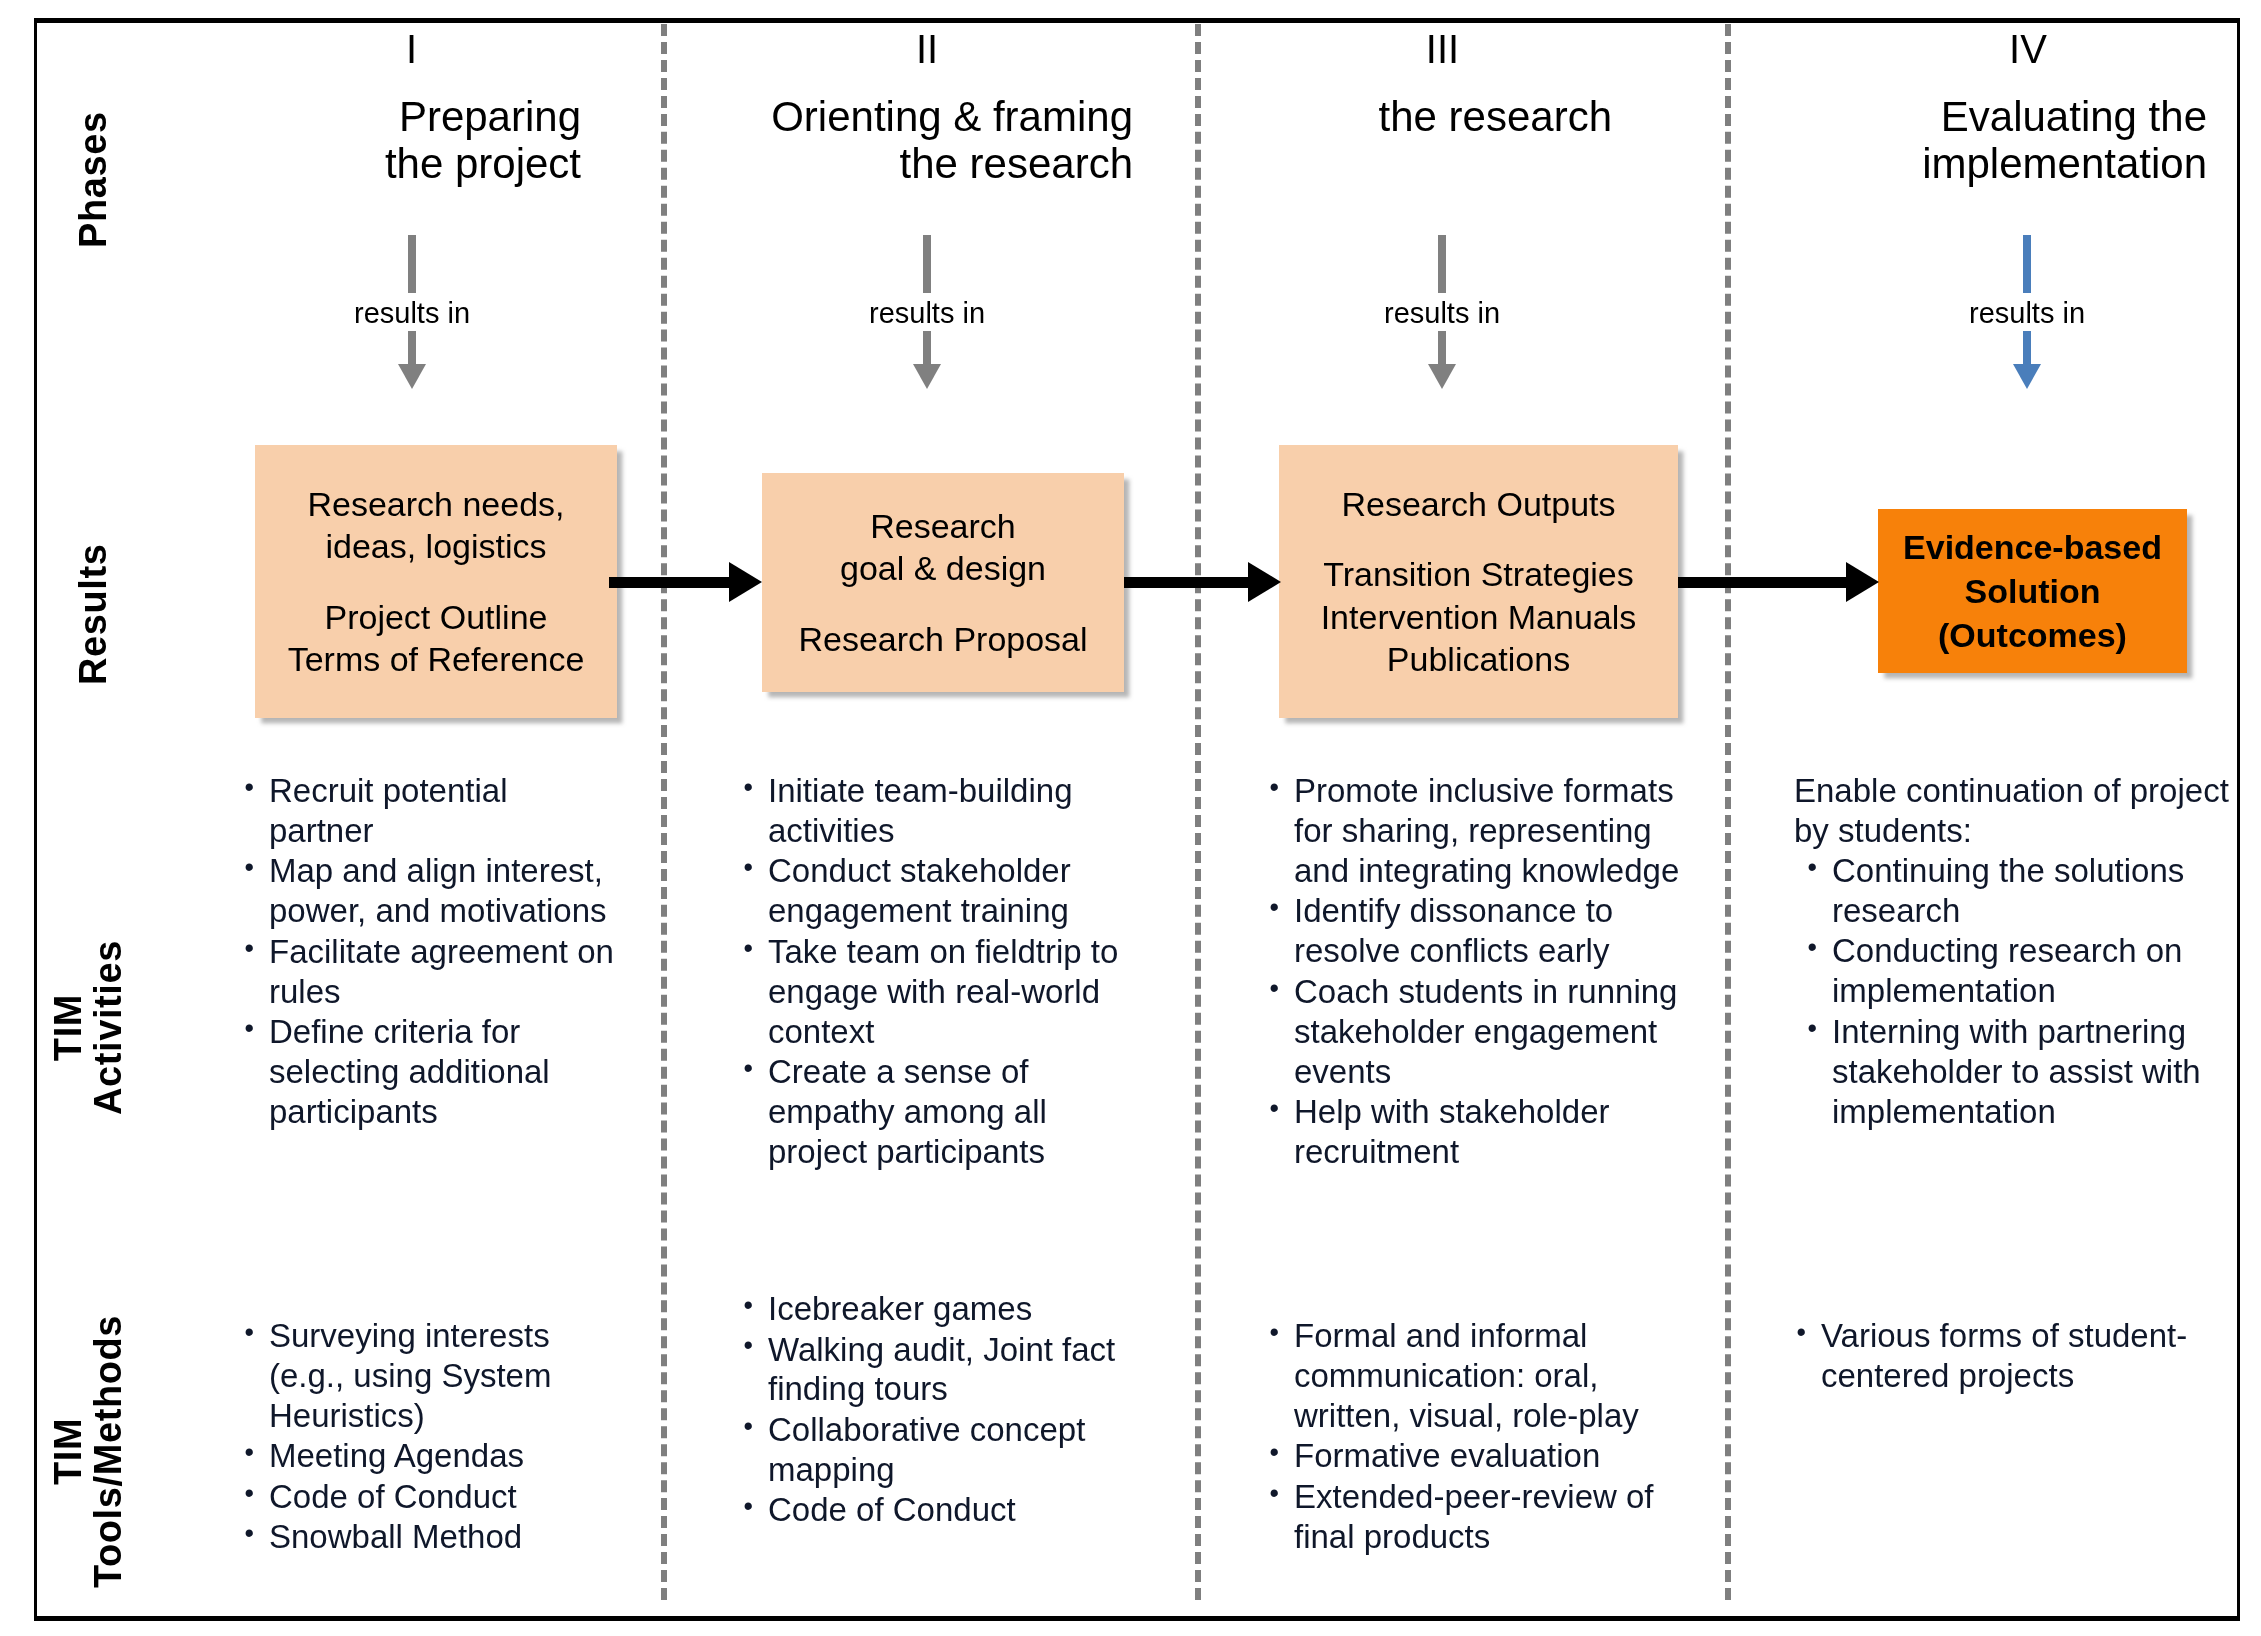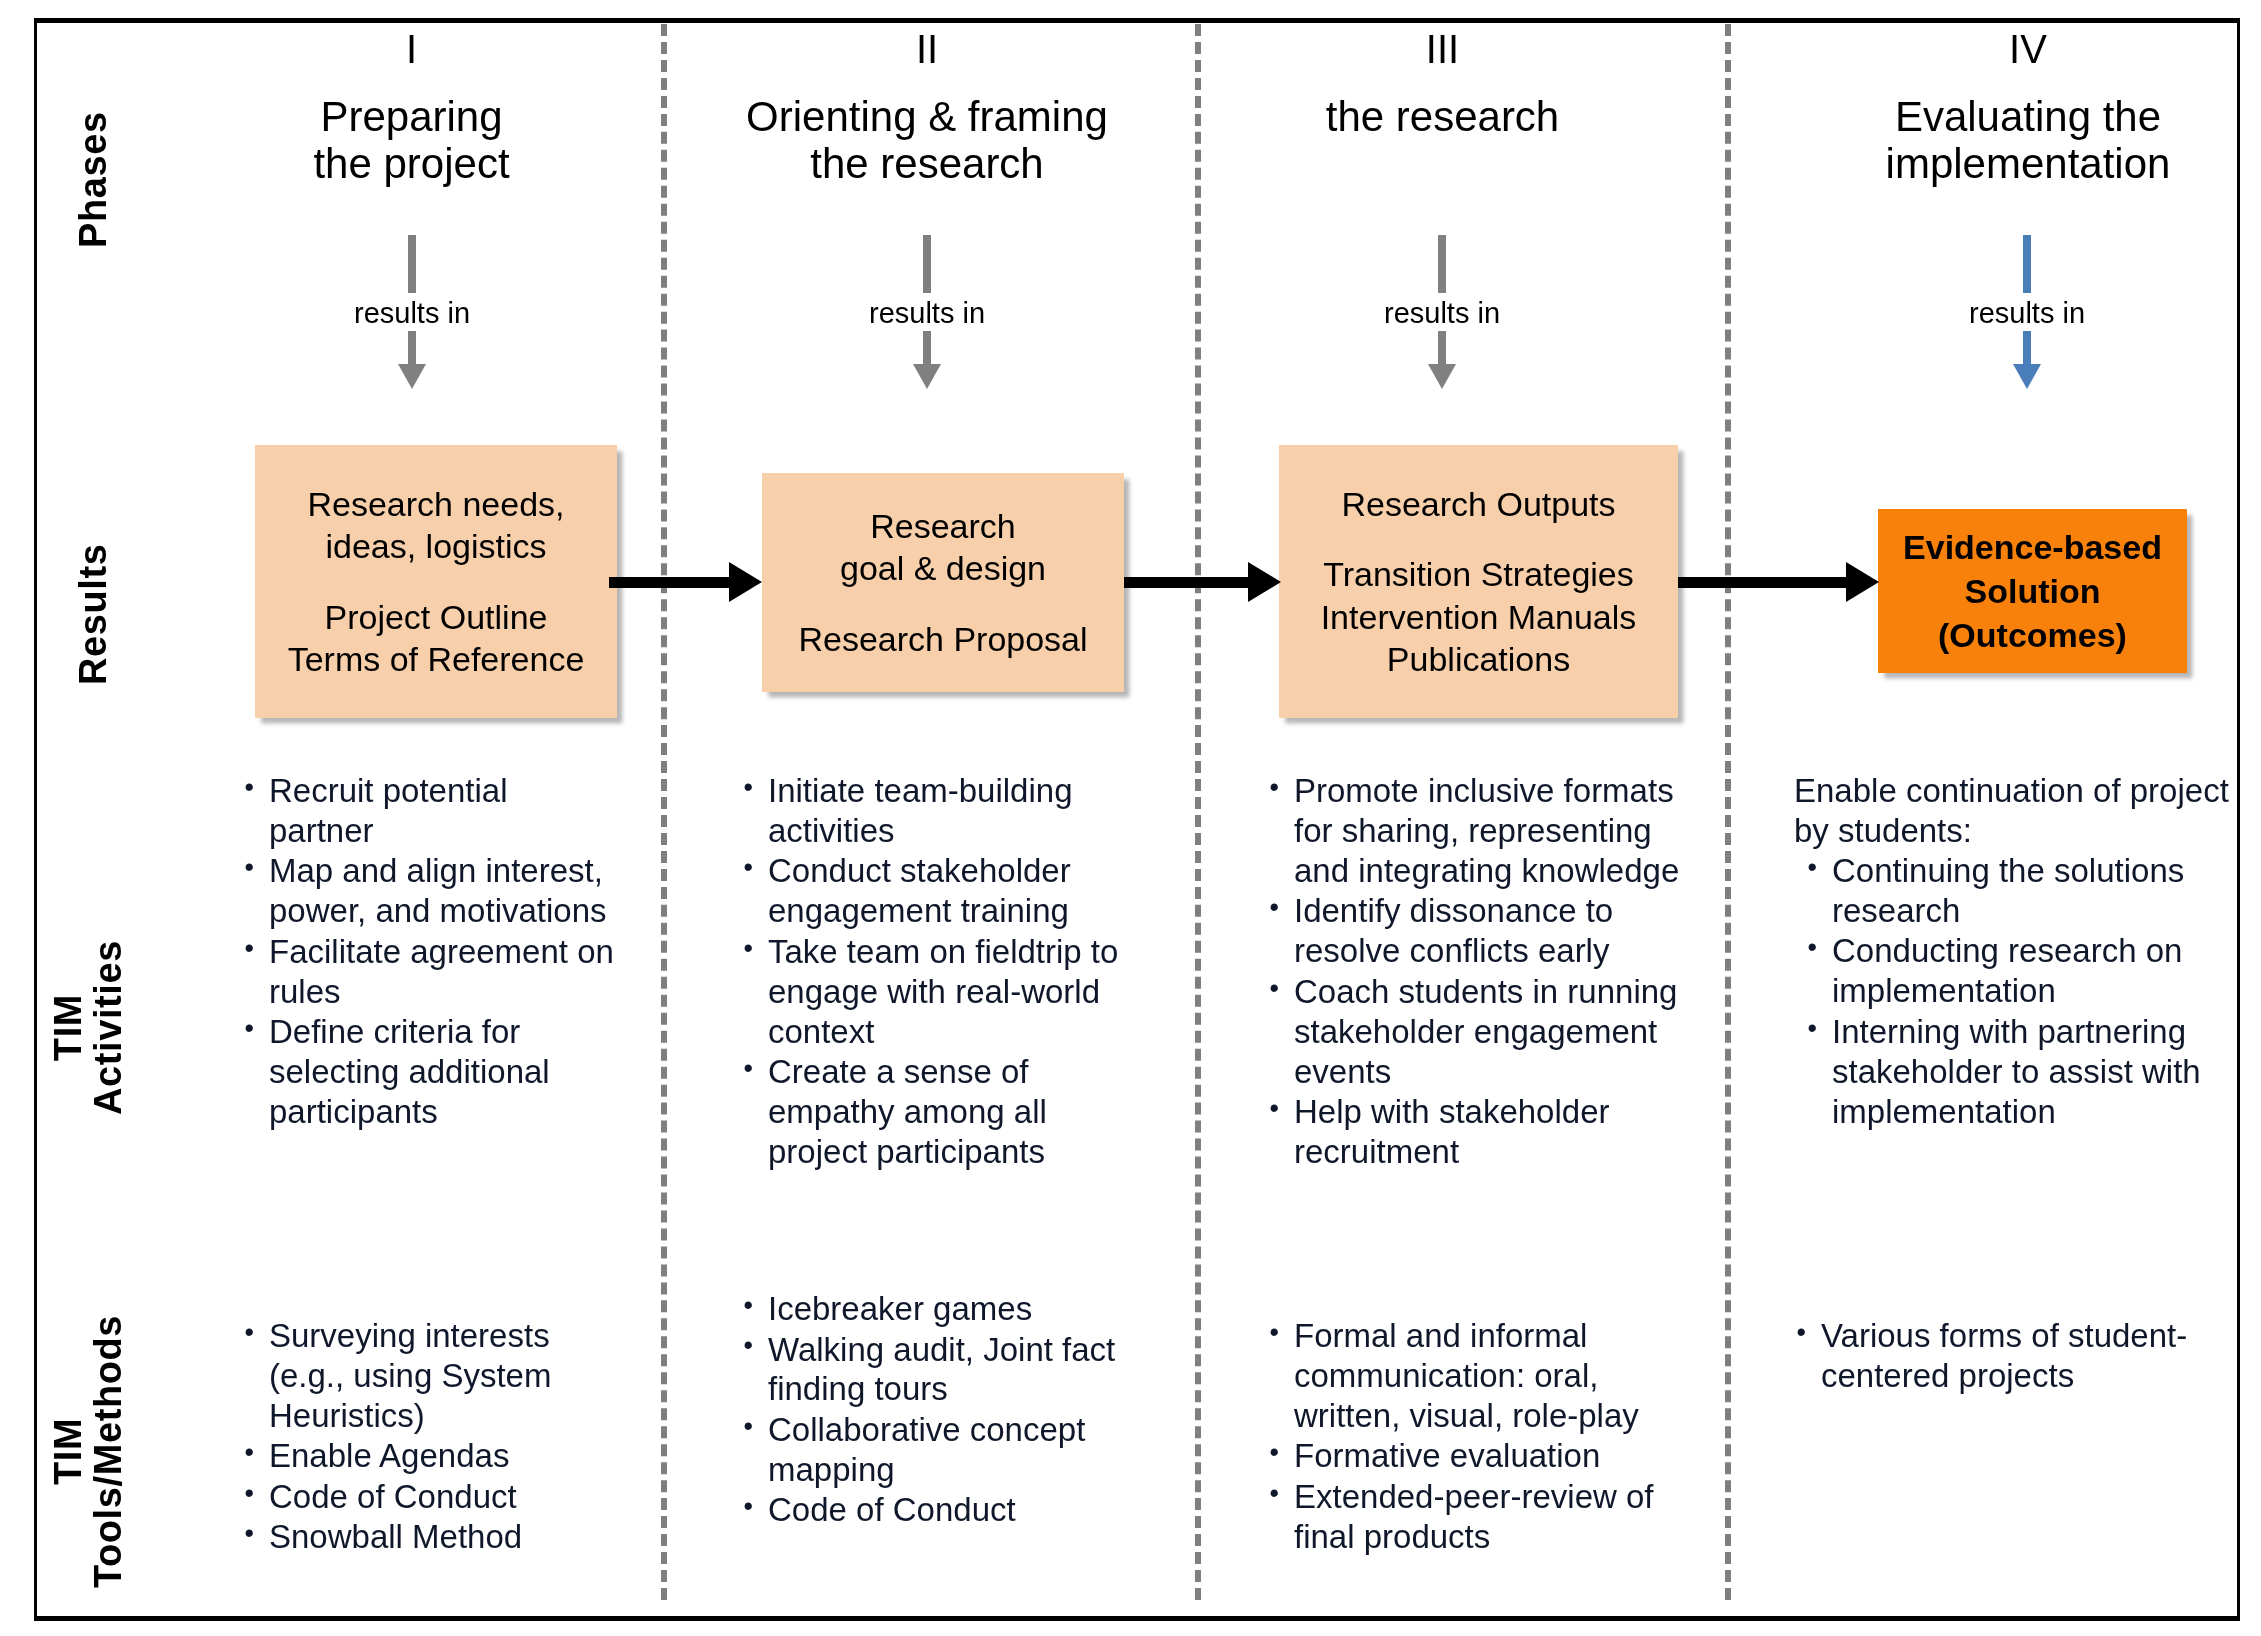--- a/index.html
+++ b/index.html
@@ -39,21 +39,21 @@
     letter-spacing:0.6px;
     white-space:nowrap;
     text-align:center;
     color:#000;
   }
   .rowlabel.two{line-height:1.06;}
 
   
   .colhead{position:absolute;text-align:center;}
   .roman{font-size:40px;line-height:1.0;color:#000;}
-  .phase-title{font-size:42px;line-height:1.12;margin-top:24px;color:#000;}
+  .phase-title{font-size:42px;line-height:1.12;margin-top:24px;color:#000;text-align:right;}
 
   
   .connector{position:absolute;text-align:center;width:218px;}
   .conn-stem{width:7.9px;background:#808080;margin:0 auto;}
   .conn-stem.blue{background:#4a7ebb;}
   .conn-text{font-size:29px;line-height:1;margin:5.5px 0 3.6px;color:#000;}
   .conn-arrow{position:relative;width:100%;height:58px;}
   .conn-arrow .shaft{
     position:absolute;left:50%;margin-left:-3.9px;top:0;
     width:7.9px;height:38px;background:#808080;
@@ -270,21 +270,21 @@
     <ul>
       <li>Continuing the solutions research</li>
       <li>Conducting research on implementation</li>
       <li>Interning with partnering stakeholder to assist with implementation</li>
     </ul>
   </div>
 
   <div class="bullets" style="left:242px;top:1316px;width:376px;">
     <ul>
       <li>Surveying interests (e.g., using System Heuristics)</li>
-      <li>Enable Agendas</li>
+      <li>Meeting Agendas</li>
       <li>Code of Conduct</li>
       <li>Snowball Method</li>
     </ul>
   </div>
 
   <div class="bullets" style="left:741px;top:1272px;width:412px;margin-top:17px;">
     <ul>
       <li>Icebreaker games</li>
       <li>Walking audit, Joint fact finding tours</li>
       <li>Collaborative concept mapping</li>

